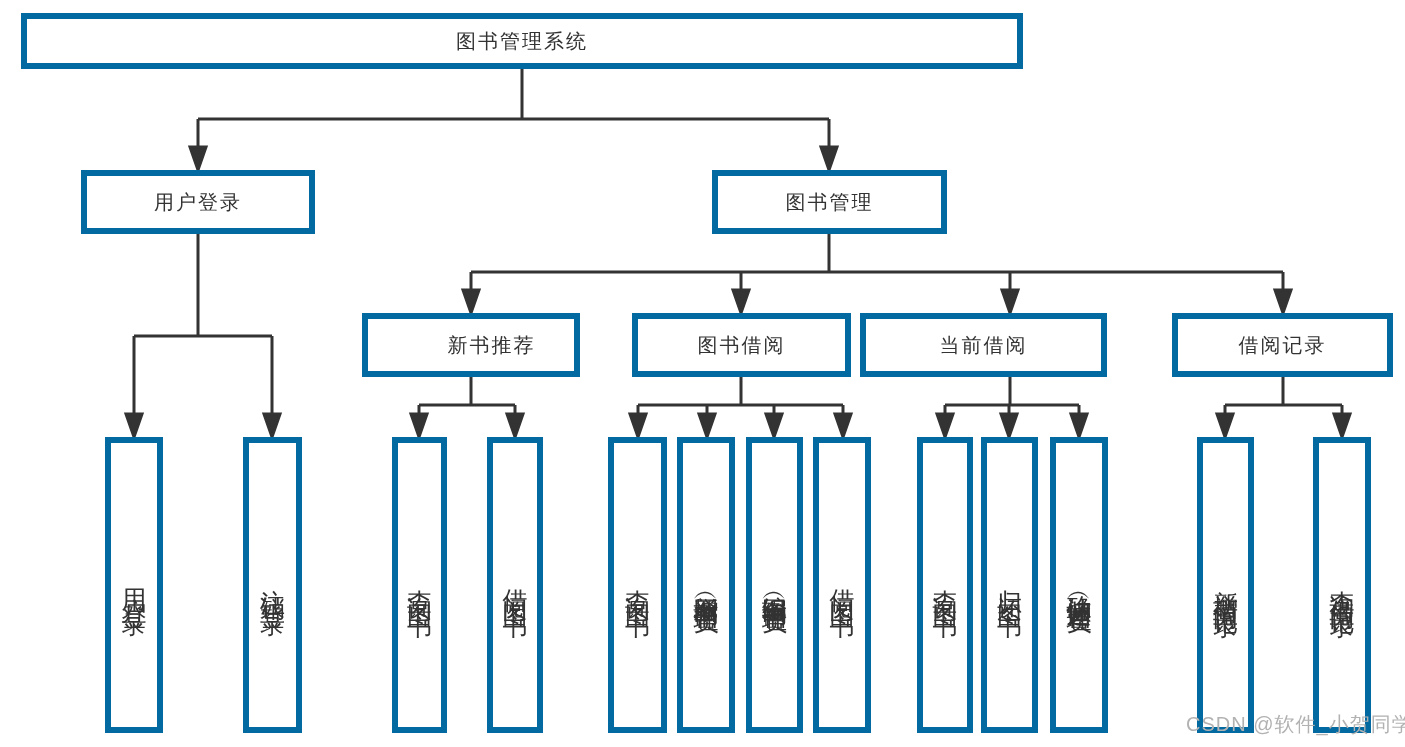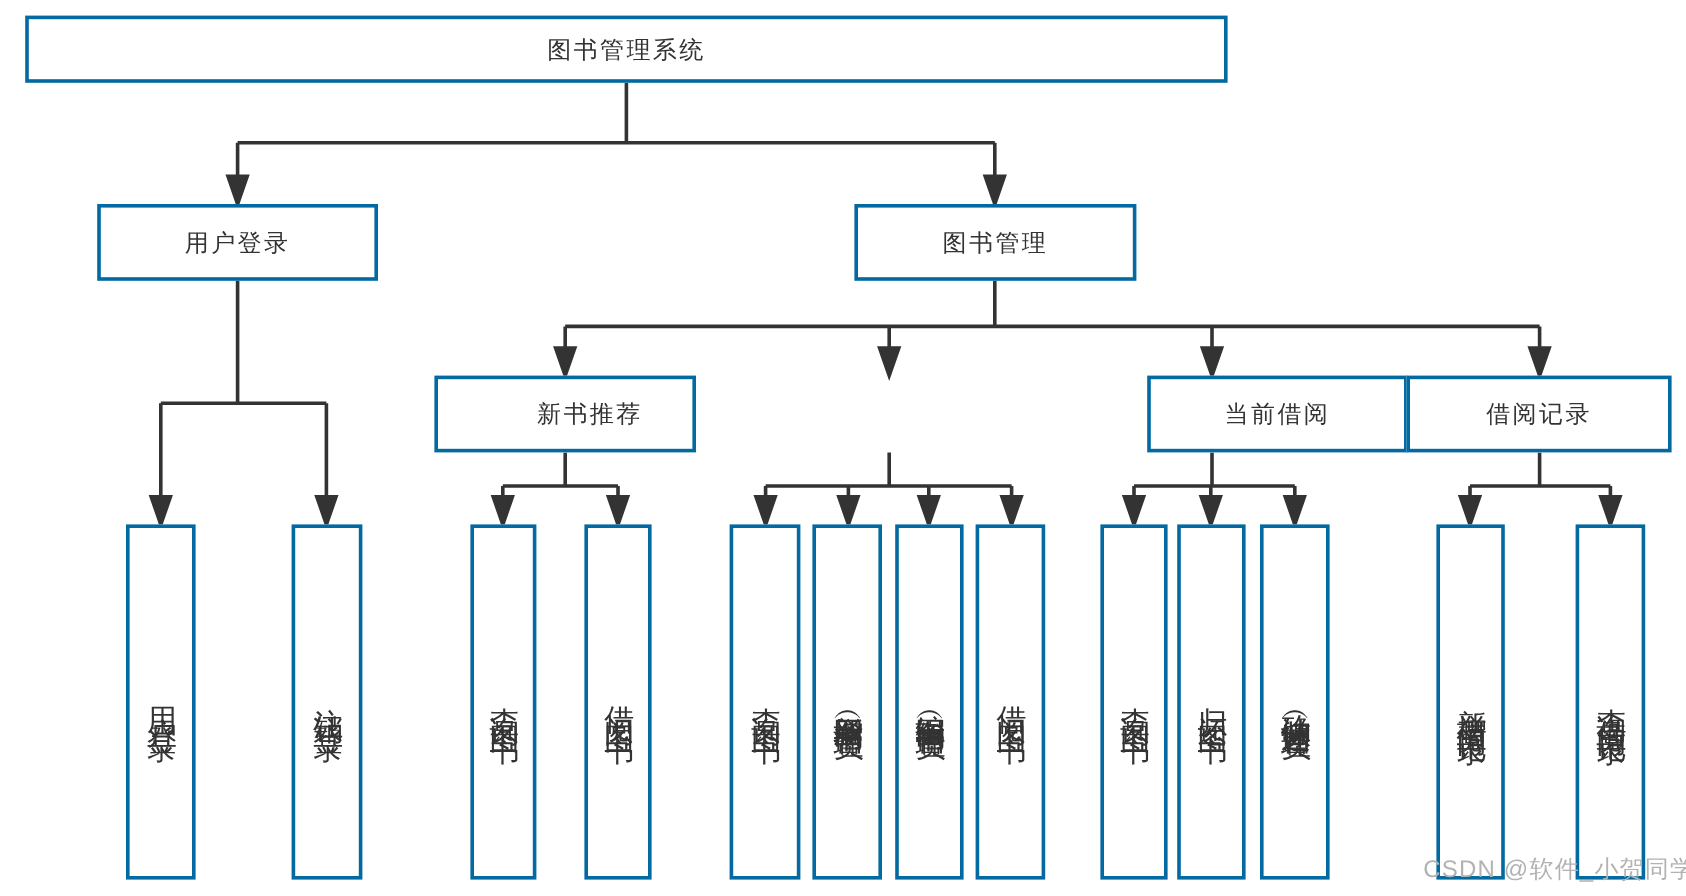--- a/index.html
+++ b/index.html
@@ -14,21 +14,21 @@
   .connectors {
     position: absolute;
     left: 0; top: 0;
     width: 1405px; height: 747px;
     z-index: 1;
   }
   .node {
     position: absolute;
     box-sizing: border-box;
     background: #ffffff;
-    border: 3px solid #0369a1;
+    border: 6px solid #0369a1;
     display: flex;
     align-items: center;
     justify-content: center;
     color: #333333;
     z-index: 2;
   }
   .h-label {
     font-size: 20px;
     letter-spacing: 2px;
     white-space: nowrap;
@@ -118,21 +118,24 @@
   <div class="node" style="left:81px; top:170px; width:234px; height:64px;">
     <span class="h-label">用户登录</span>
   </div>
   <div class="node" style="left:712px; top:170px; width:235px; height:64px;font-family:Liberation Mono, monospace;">
     <span class="h-label">图书管理</span>
   </div>
 
   <div class="node" style="left:362px; top:313px; width:218px; height:64px;padding-left:41px;">
     <span class="h-label">新书推荐</span>
   </div>
-  <div class="node" style="left:956px; top:313px; width:217px; height:64px;">
+  <div class="node" style="left:632px; top:313px; width:219px; height:64px;">
+    <span class="h-label">图书借阅</span>
+  </div>
+  <div class="node" style="left:860px; top:313px; width:247px; height:64px;">
     <span class="h-label">当前借阅</span>
   </div>
   <div class="node" style="left:1172px; top:313px; width:221px; height:64px;font-family:Liberation Mono, monospace;">
     <span class="h-label">借阅记录</span>
   </div>
 
   <div class="node" style="left:105px; top:437px; width:58px; height:296px;">
     <span class="v-label ls4">用户登录</span>
   </div>
   <div class="node" style="left:243px; top:437px; width:59px; height:296px;">

